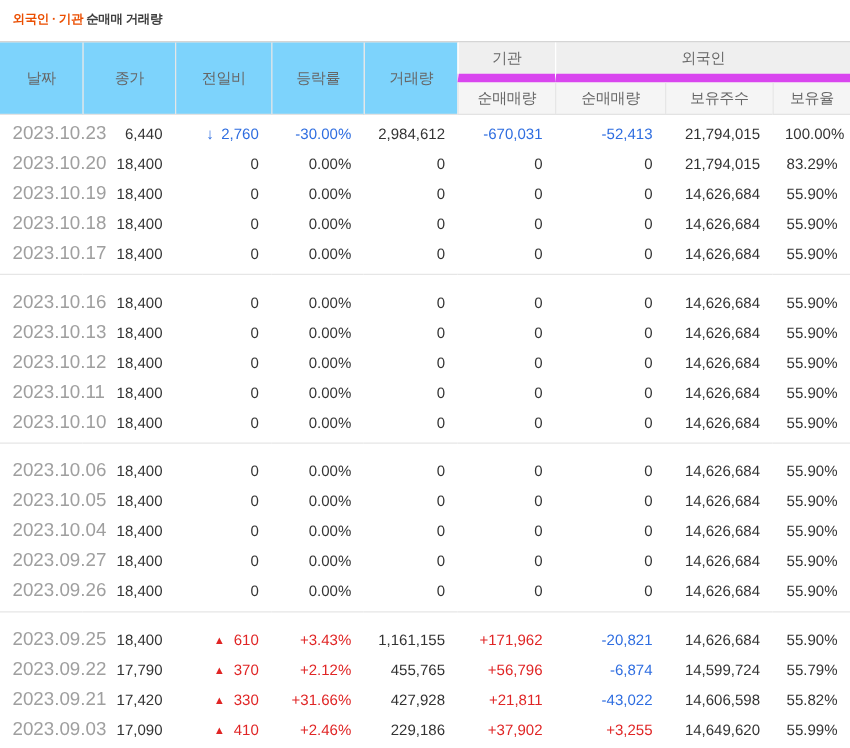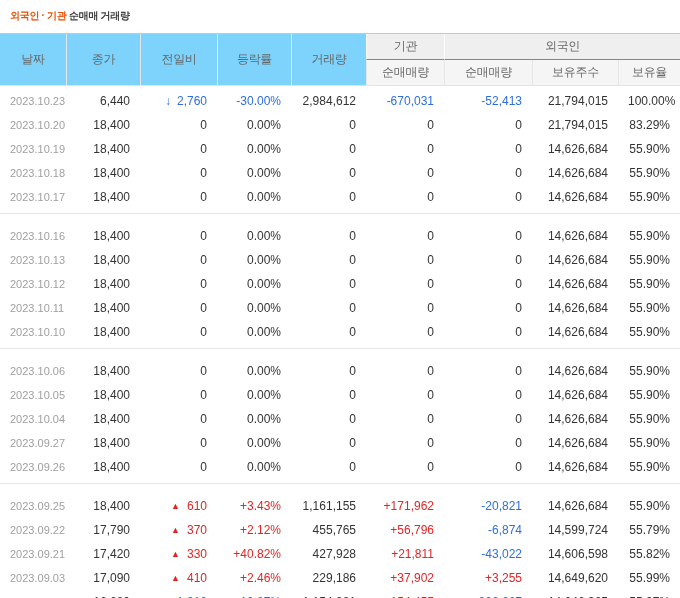--- a/index.html
+++ b/index.html
@@ -27,31 +27,31 @@
   }
   thead th {
     font-weight:400; color:#666; font-size:12px;
     padding:5px 4px; line-height:15px; text-align:center;
     background:#7dd3fc;
     border-left:1px solid #e6e6e6;
     border-bottom:1px solid #e3e3e3;
     letter-spacing:-0.3px;
   }
   thead tr:first-child th:first-child { border-left:none; }
-  thead th.grp  { background:#efefef; border-left:1px solid #fff; border-bottom:1px solid #d946ef; }
+  thead th.grp  { background:#efefef; border-left:1px solid #fff; border-bottom:7px solid #d946ef; }
   thead th.sub  { background:#f5f5f5; }
   thead th.sub:first-child { border-left:1px solid #e6e6e6; }
 
   tbody td {
     padding:5px 10px; line-height:14px;
     text-align:right; white-space:nowrap;
     font-size:12px; color:#333;
   }
   tbody td:first-child {
-    text-align:left; color:#9f9f9f; font-size:11px;
+    text-align:left; color:#9f9f9f; font-size:15px;
   }
   tbody:first-of-type tr:first-child td { padding-top:8px; }
   tbody:not(:first-of-type) tr:first-child td { border-top:1px solid #e6e6e6; padding-top:15px; }
   tbody:not(:last-of-type) tr:last-child td { padding-bottom:9px; }
 
   
   [data-dir="up"]   { color:var(--up,#e02525); }
   [data-dir="down"] { color:var(--down,#2e6de0); }
   [data-dir="flat"] { color:#333; }
 
@@ -307,21 +307,21 @@
       <td data-dir="up">+56,796</td>
       <td data-dir="down">-6,874</td>
       <td>14,599,724</td>
       <td>55.79%</td>
     </tr>
 
     <tr>
       <td>2023.09.21</td>
       <td>17,420</td>
       <td data-dir="up"><span class="arrow" data-glyph="up">▲</span><span>330</span></td>
-      <td data-dir="up">+40.82%</td>
+      <td data-dir="up">+31.66%</td>
       <td>427,928</td>
       <td data-dir="up">+21,811</td>
       <td data-dir="down">-43,022</td>
       <td>14,606,598</td>
       <td>55.82%</td>
     </tr>
 
     <tr>
       <td>2023.09.03</td>
       <td>17,090</td>

